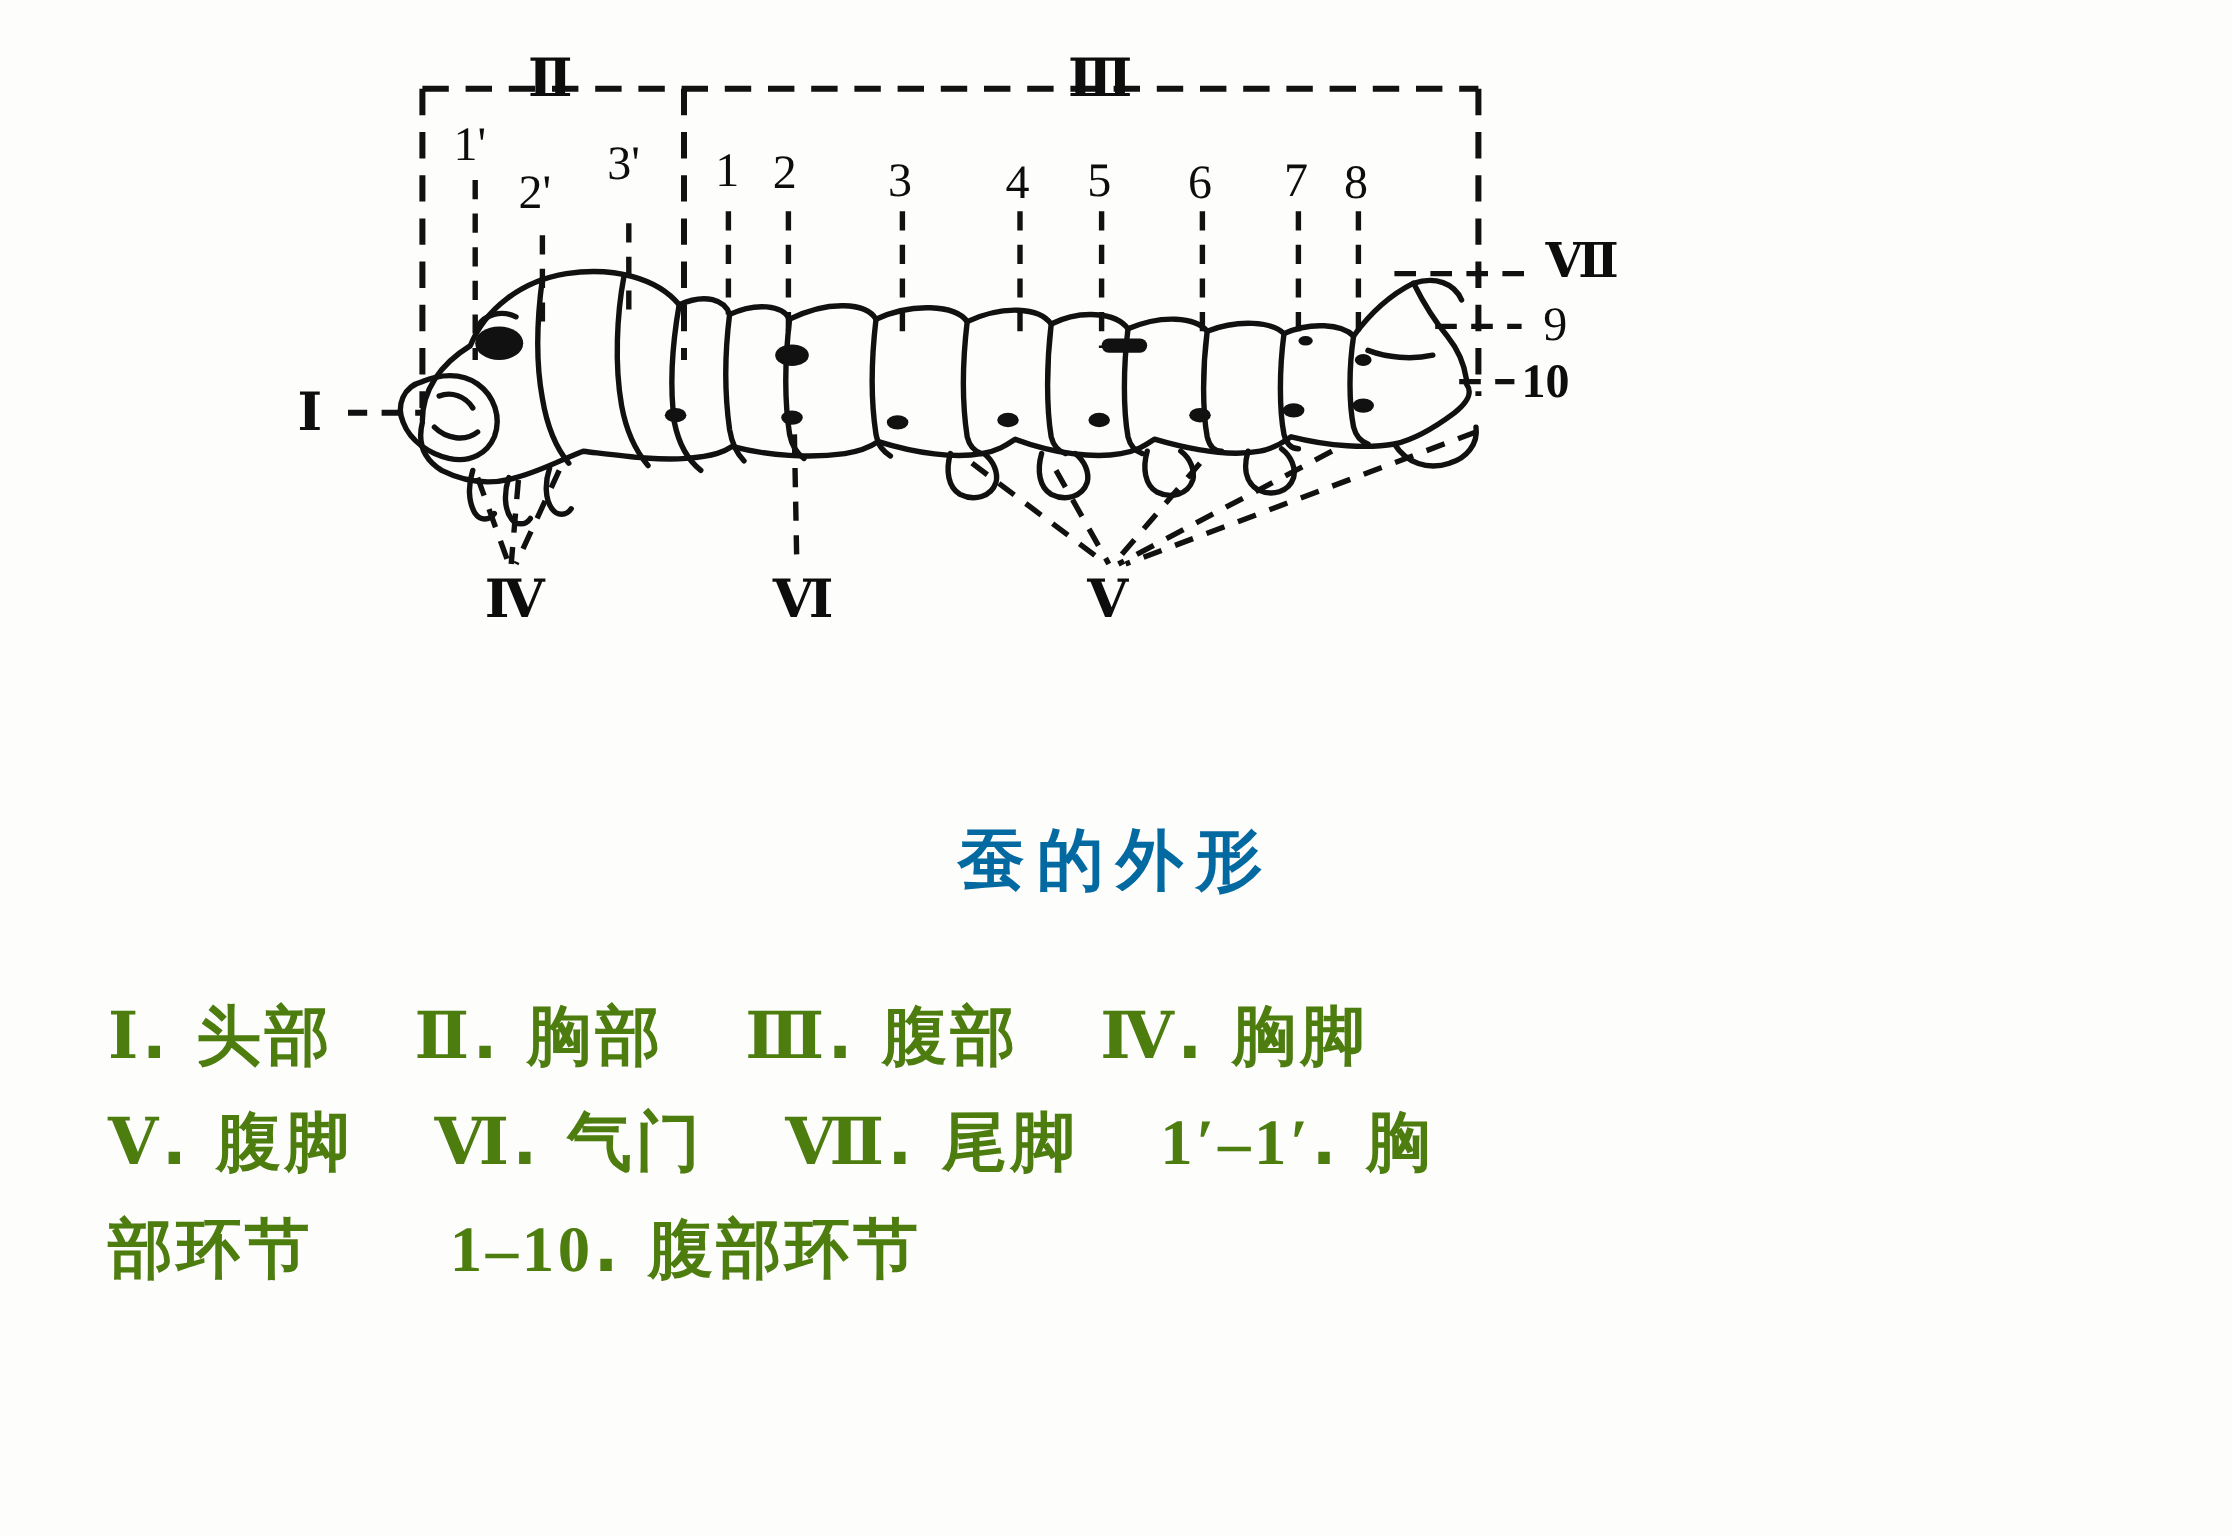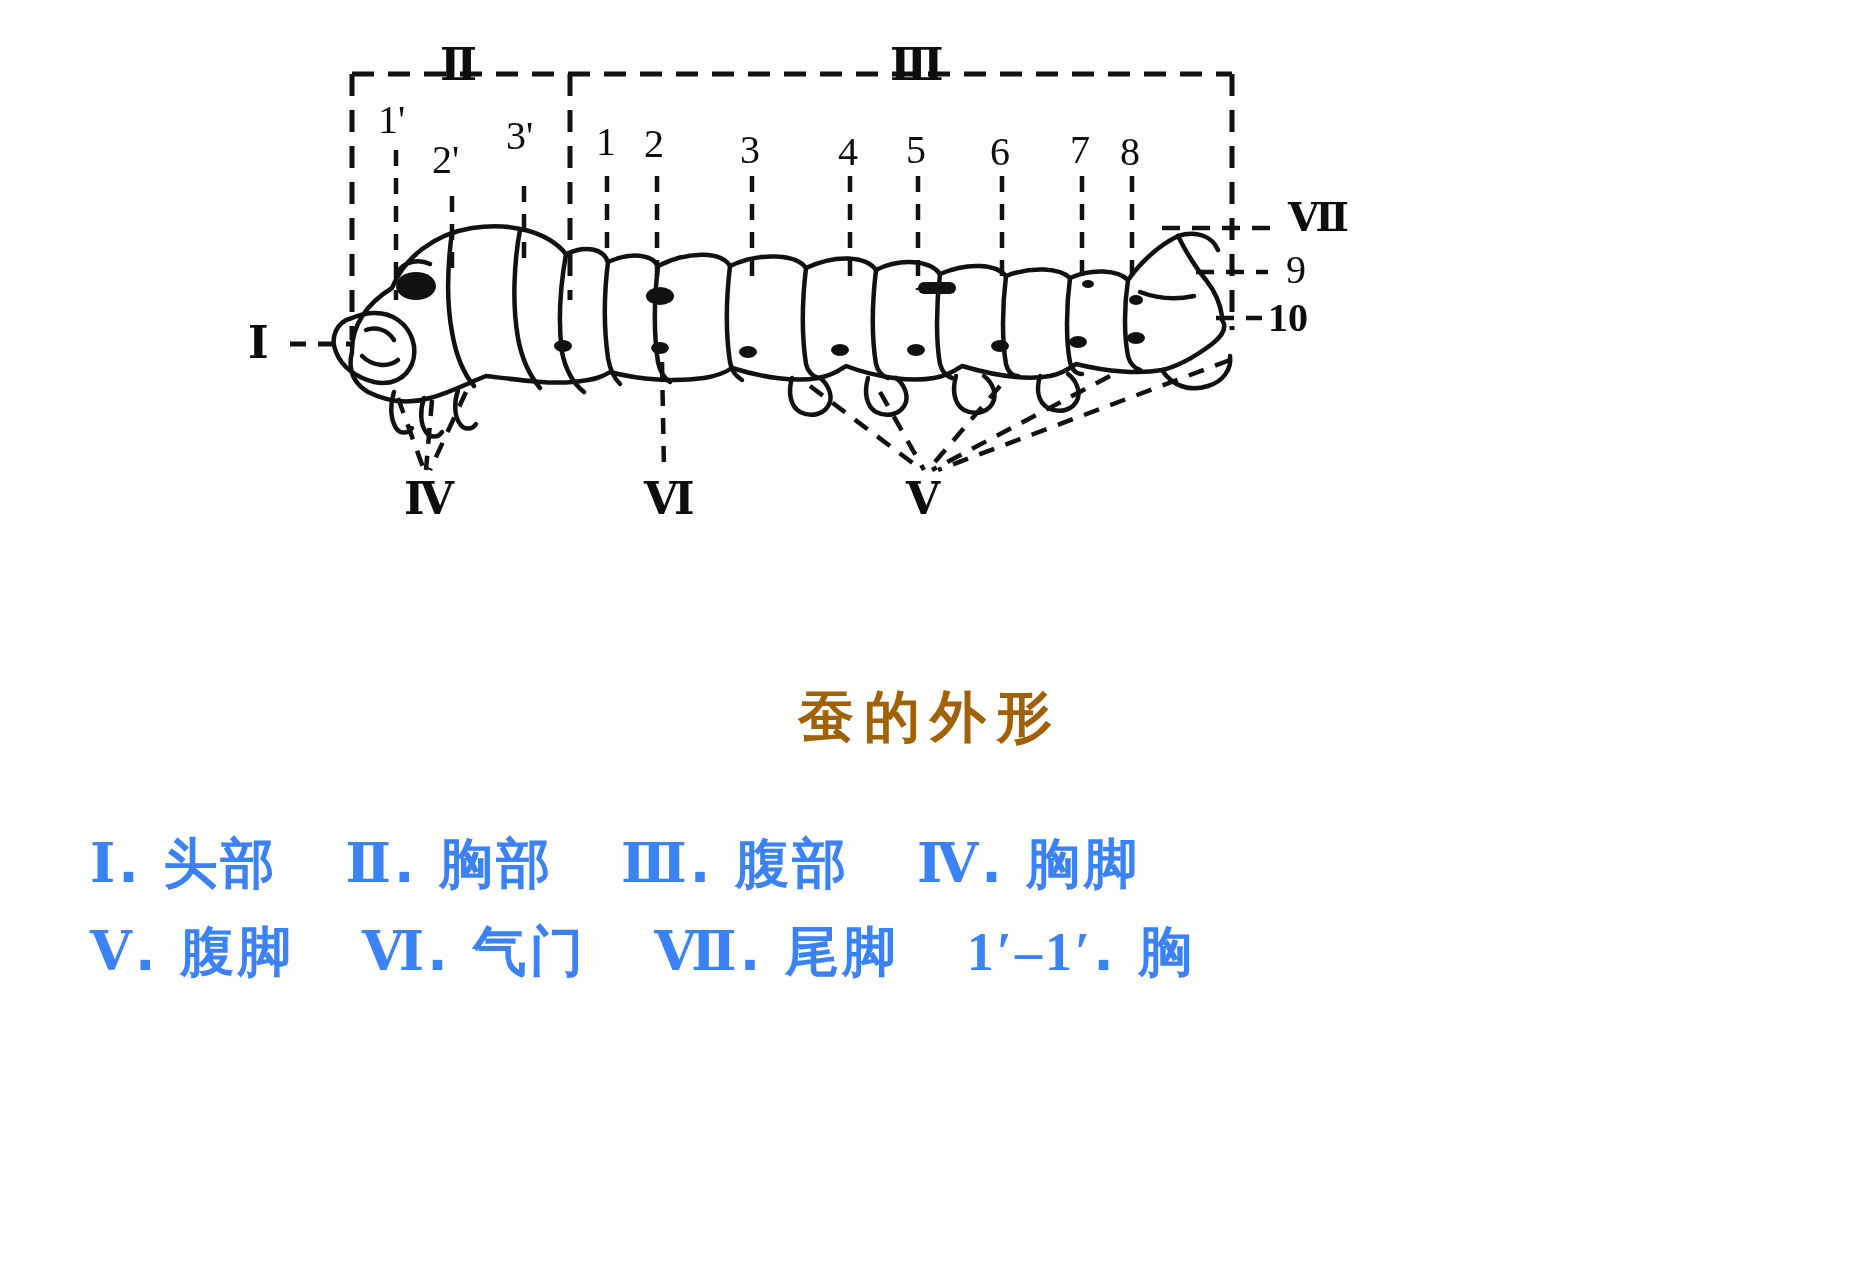--- a/index.html
+++ b/index.html
@@ -47,31 +47,31 @@
   .caption {
     position: absolute;
     left: 0;
     top: 680px;
     width: 1860px;
     text-align: center;
     font-family: "DejaVu Sans", "Liberation Sans", sans-serif;
     font-size: 56px;
     font-weight: 700;
     letter-spacing: 10px;
-    color: #a16207;
+    color: #0369a1;
   }
   .legend {
     position: absolute;
     left: 90px;
     top: 820px;
     width: 1760px;
     font-family: "DejaVu Sans", "Liberation Sans", sans-serif;
     font-size: 54px;
     font-weight: 700;
-    color: #3b82f6;
+    color: #4d7c0f;
     line-height: 1.62;
     letter-spacing: 3px;
   }
   .legend .row { white-space: nowrap; }
   .legend .item { display: inline; }
   .legend .gap { display: inline-block; width: 46px; }
   .rn {
     font-family: "Liberation Serif", "DejaVu Serif", serif;
     font-weight: 700;
   }
@@ -264,16 +264,20 @@
       <span class="item"><span class="rn">Ⅳ</span><span>.</span> <span>胸脚</span></span>
     </div>
 
     <div class="row">
       <span class="item"><span class="rn">Ⅴ</span><span>.</span> <span>腹脚</span></span><span class="gap"></span>
       <span class="item"><span class="rn">Ⅵ</span><span>.</span> <span>气门</span></span><span class="gap"></span>
       <span class="item"><span class="rn">Ⅶ</span><span>.</span> <span>尾脚</span></span><span class="gap"></span>
       <span class="item"><span class="rn">1′–1′</span><span>.</span> <span>胸</span></span>
     </div>
 
+    <div class="row">
+      <span class="item">部环节</span><span class="gap"></span><span class="gap"></span>
+      <span class="item"><span class="rn">1–10</span><span>.</span> <span>腹部环节</span></span>
+    </div>
 
   </div>
 
 </div>
 
 </body></html>

